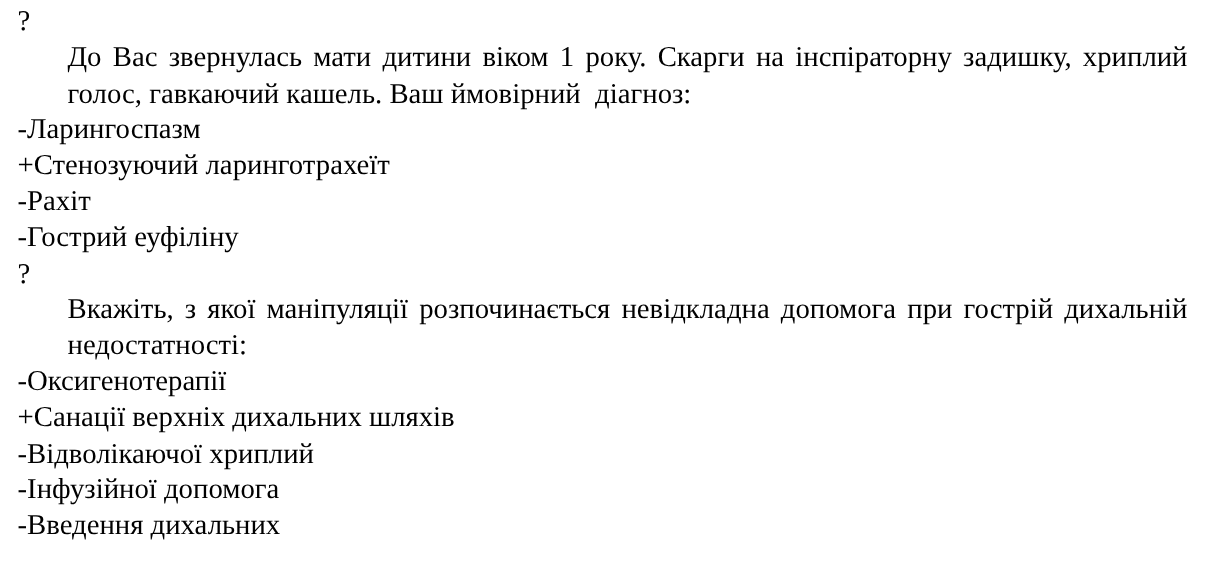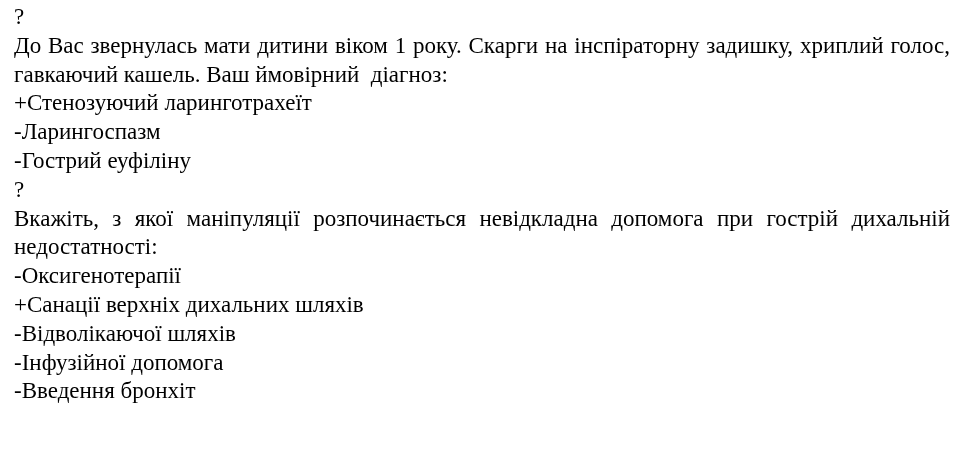--- a/index.html
+++ b/index.html
@@ -25,38 +25,40 @@
     padding: 0;
   }
   .line {
     margin: 0;
     padding: 0;
     text-align: left;
     white-space: pre-wrap;
   }
   .question-text {
     text-align: justify;
+    margin-left: 40px;
   }
 </style>
 </head>
 <body>
 
 <div class="page">
 
   <div class="question-block">
     <div class="line">?</div>
     <div class="line question-text">До Вас звернулась мати дитини віком 1 року. Скарги на інспіраторну задишку, хриплий голос, гавкаючий кашель. Ваш ймовірний  діагноз:</div>
+    <div class="line">-Ларингоспазм</div>
     <div class="line">+Стенозуючий ларинготрахеїт</div>
-    <div class="line">-Ларингоспазм</div>
+    <div class="line">-Рахіт</div>
     <div class="line">-Гострий еуфіліну</div>
   </div>
 
   <div class="question-block">
     <div class="line">?</div>
     <div class="line question-text">Вкажіть, з якої маніпуляції розпочинається невідкладна допомога при гострій дихальній недостатності:</div>
     <div class="line">-Оксигенотерапії</div>
     <div class="line">+Санації верхніх дихальних шляхів</div>
-    <div class="line">-Відволікаючої шляхів</div>
+    <div class="line">-Відволікаючої хриплий</div>
     <div class="line">-Інфузійної допомога</div>
-    <div class="line">-Введення бронхіт</div>
+    <div class="line">-Введення дихальних</div>
   </div>
 
 </div>
 
 </body></html>

